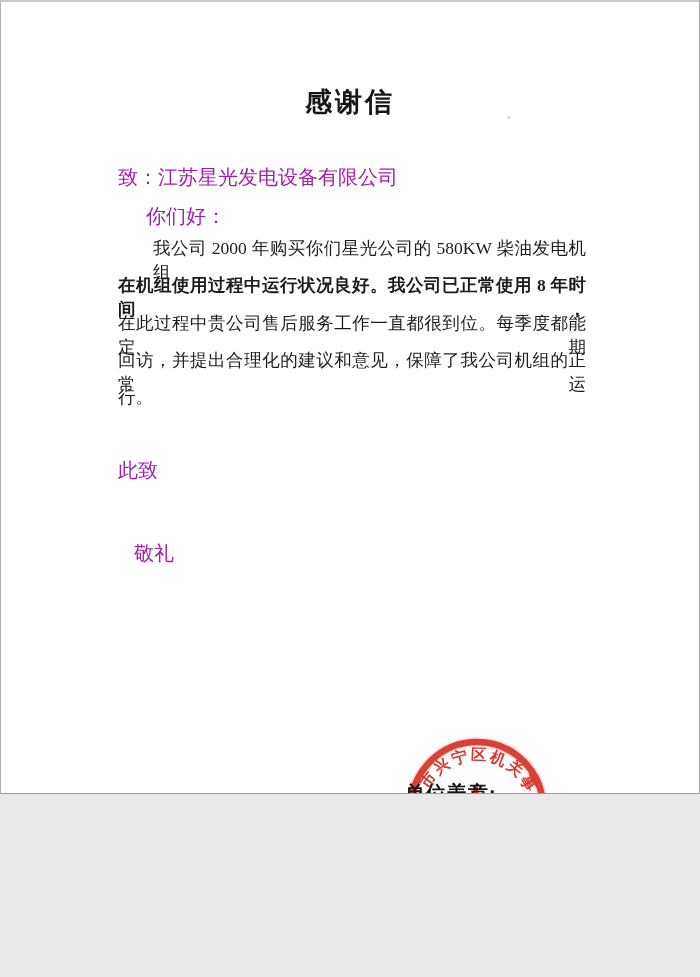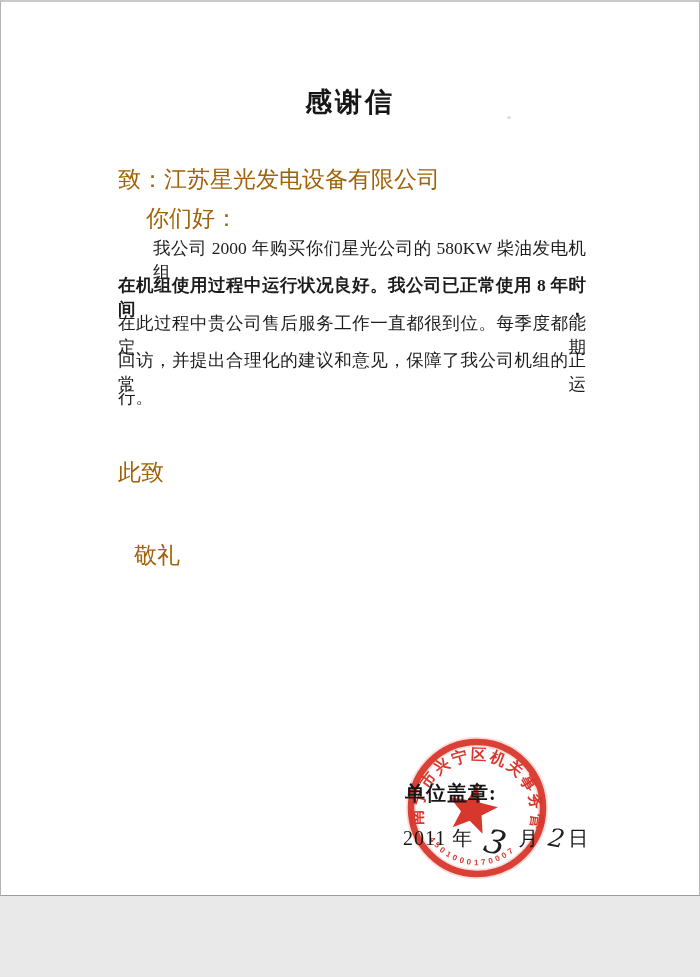--- a/index.html
+++ b/index.html
@@ -1,28 +1,28 @@
 <!DOCTYPE html>
 <html><head>
 <meta charset="utf-8">
 <style>
   * { margin:0; padding:0; box-sizing:border-box; }
   html,body { width:700px; height:977px; background:#e9e9e9; font-family:"Liberation Serif", serif; }
   .page {
-    position:relative; width:700px; height:896px; background:#ffffff;
+    position:relative; width:700px; height:794px; background:#ffffff;
     border-top:2px solid #c9c9c9; border-left:1px solid #b3b3b3;
     border-right:1px solid #b3b3b3; border-bottom:1px solid #9c9c9c;
     overflow:hidden; color:#1c1c1c;
   }
   .title {
     position:absolute; top:82px; left:0; width:100%;
     text-align:center; font-family:"Liberation Sans", sans-serif;
     font-weight:bold; font-size:27px; letter-spacing:3px; color:#161616;
   }
-  .line { position:absolute; left:117px; font-size:23px; color:#a16207; white-space:nowrap; }
+  .line { position:absolute; left:117px; font-size:20px; color:#a21caf; white-space:nowrap; }
   .pline {
     position:absolute; left:117px; width:468px; font-size:17.5px; color:#1c1c1c;
     text-align:justify; text-align-last:justify;
   }
   .pline.indent { padding-left:35px; }
   .pline.loose { text-align:left; text-align-last:left; }
   .seal-svg { position:absolute; left:396px; top:726px; width:160px; height:160px; z-index:1; opacity:0.93; }
   .stamp-label {
     position:absolute; left:404px; top:778px; z-index:2;
     font-size:20px; font-weight:bold; color:#161616; letter-spacing:1px; white-space:nowrap;

